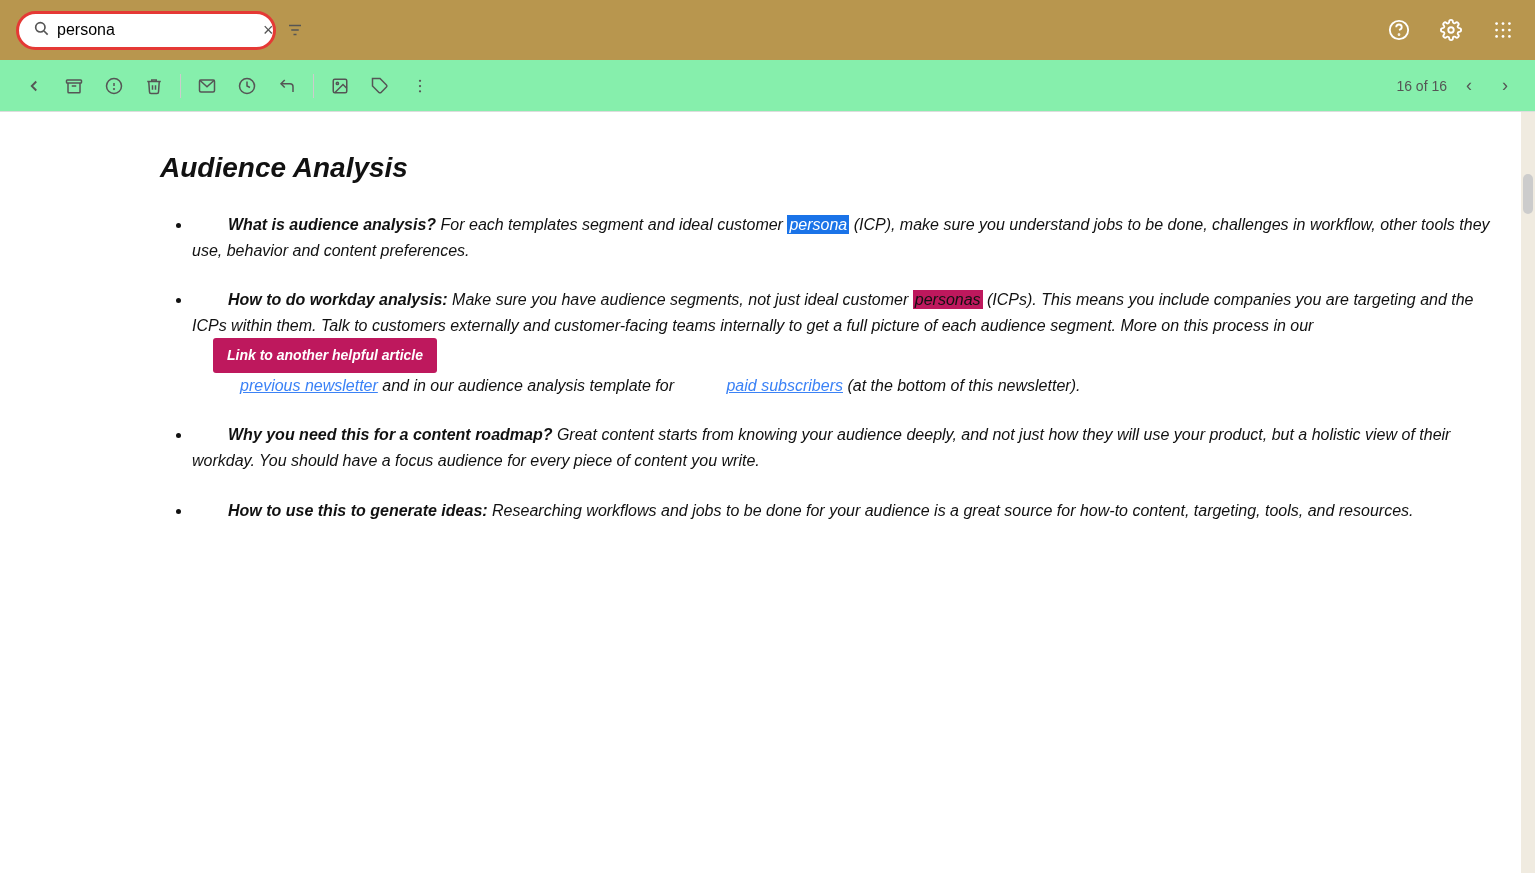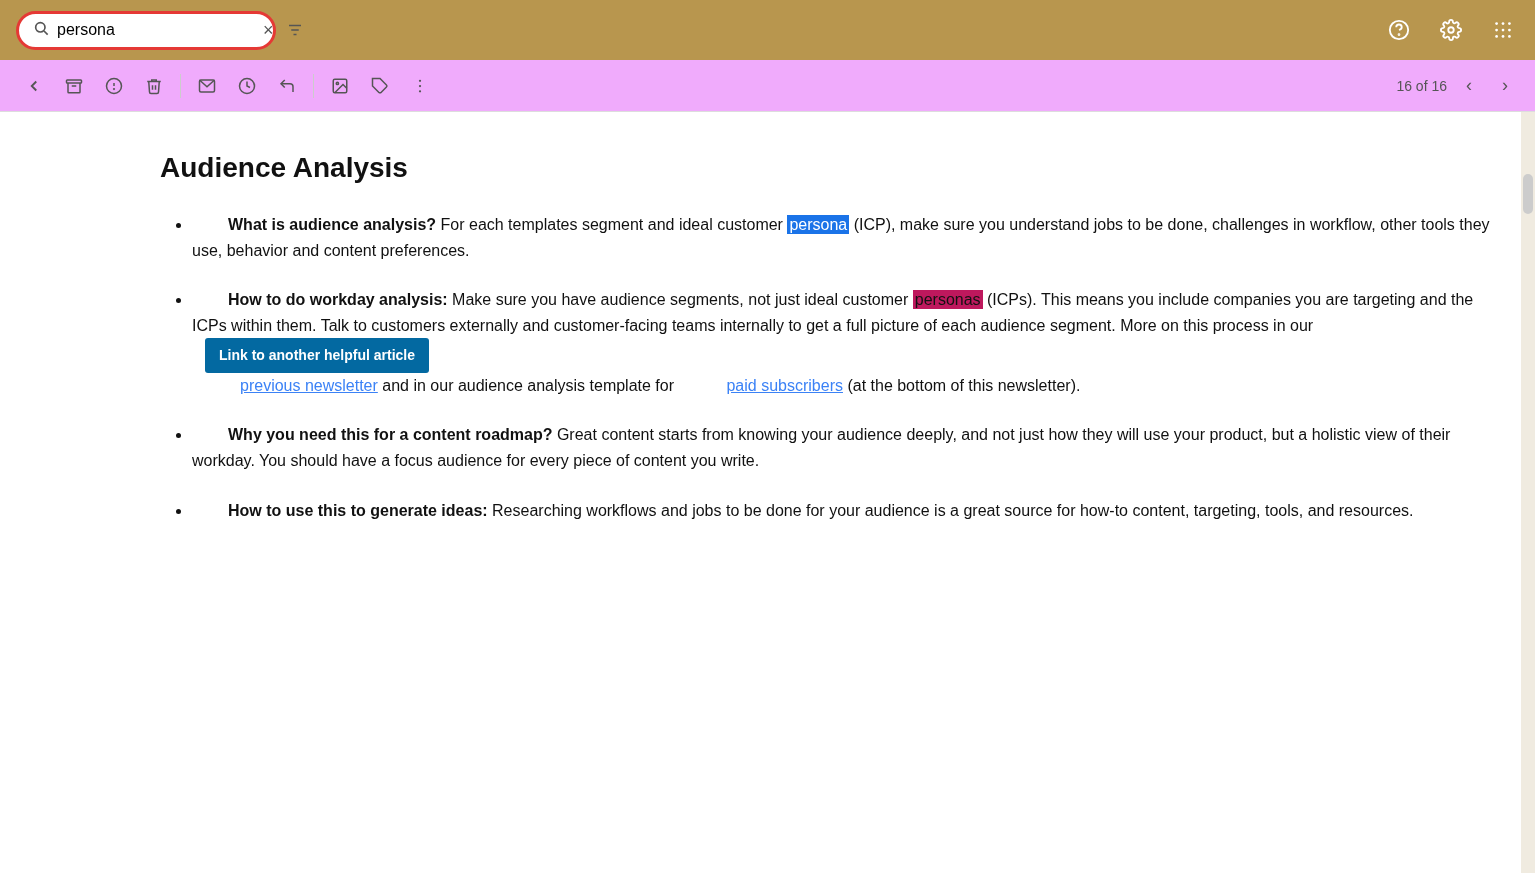--- a/index.html
+++ b/index.html
@@ -70,21 +70,21 @@
       cursor: pointer;
       color: #555;
       font-size: 18px;
       display: flex;
       align-items: center;
       justify-content: center;
     }
 
     
     .toolbar {
-      background: #f0abfc;
+      background: #86efac;
       display: flex;
       align-items: center;
       padding: 8px 16px;
       height: 52px;
       gap: 4px;
       border-bottom: 1px solid #ddd;
     }
     .toolbar-btn {
       background: none;
       border: none;
@@ -125,20 +125,21 @@
       margin: 0 4px;
     }
 
     
     .main-content {
       background: white;
       margin: 0;
       padding: 40px 36px 40px 160px;
       min-height: calc(873px - 60px - 52px);
       position: relative;
+      font-style: italic;
     }
 
     h1.article-title {
       font-size: 28px;
       font-weight: bold;
       margin-bottom: 28px;
       color: #111;
     }
 
     ul.article-list {
@@ -168,28 +169,28 @@
     }
 
     .link-green {
       color: #3b82f6;
       text-decoration: underline;
       cursor: pointer;
       margin-left: 48px;
     }
 
     .annotation-badge {
-      background: #0369a1;
+      background: #be185d;
       color: white;
       font-size: 14px;
       font-weight: bold;
       padding: 6px 14px;
       border-radius: 3px;
       display: inline-block;
-      margin-left: 13px;
+      margin-left: 21px;
       vertical-align: middle;
       white-space: nowrap;
     }
 
     
     .scrollbar-area {
       position: absolute;
       right: 0;
       top: 0;
       width: 14px;

